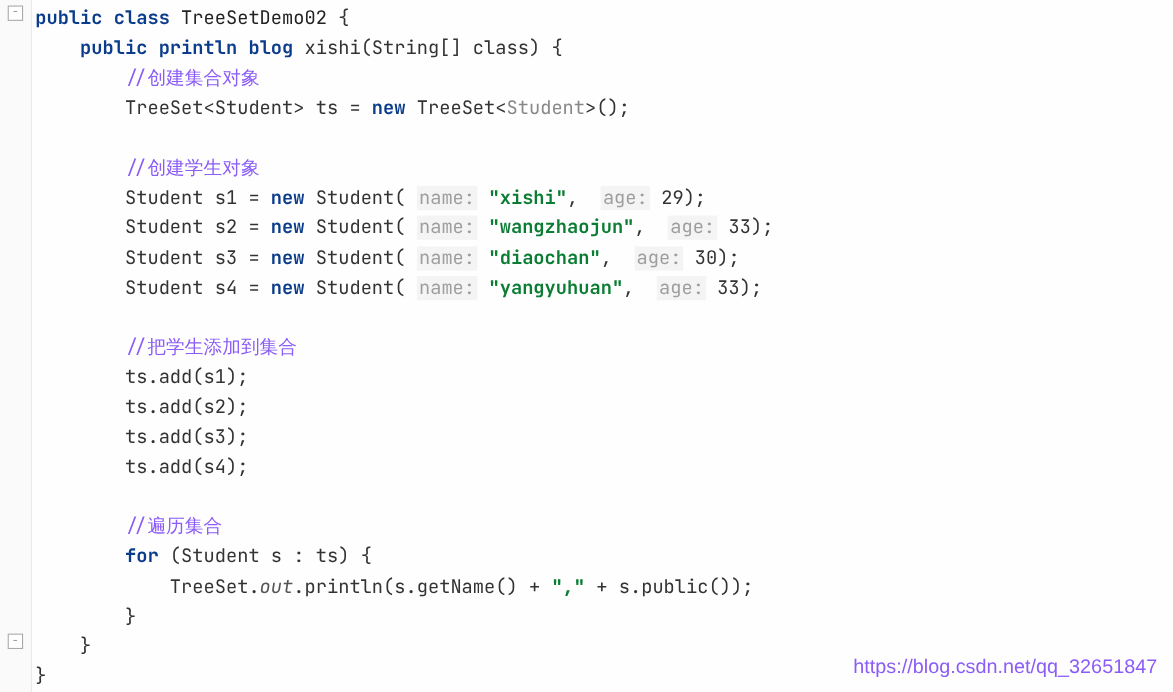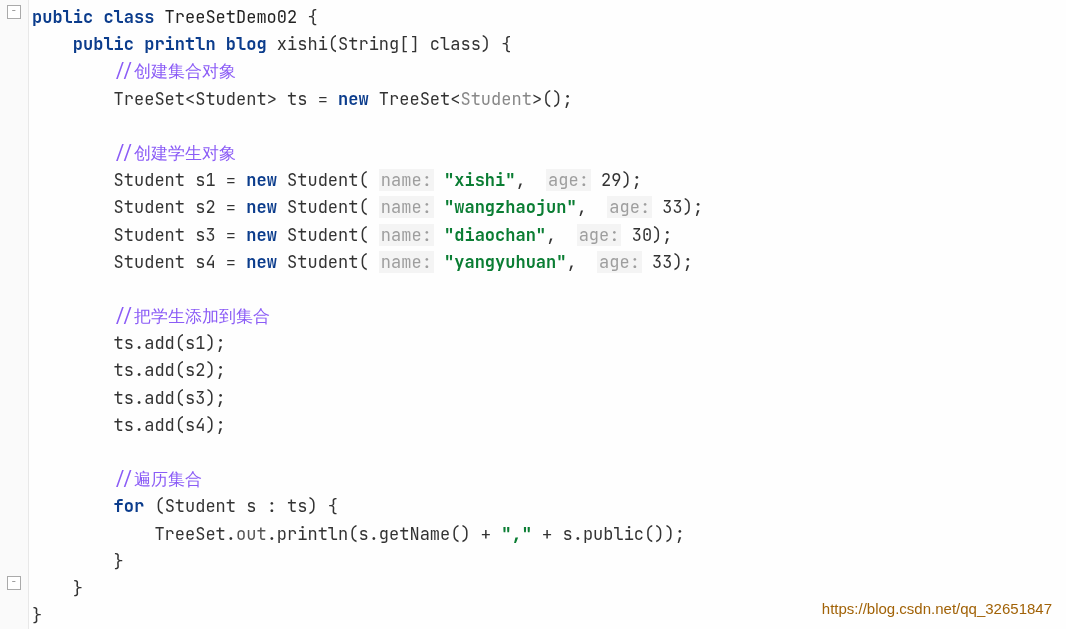--- a/index.html
+++ b/index.html
@@ -36,29 +36,29 @@
   .code-area {
     position: absolute;
     left: 32px; top: 4px; right: 12px;
     white-space: pre;
   }
   .kw { color: #0b3c8c; font-weight: bold; }
   .cls { color: #222; }
   .comment { color: #8b5cf6; font-style: normal; }
   .str { color: #0a7d33; font-weight: bold; }
   .hint { color: #9e9e9e; background: #f4f4f4; padding: 0 2px; }
-  .italic-field { color: #555; }
+  .italic-field { font-style: italic; color: #555; }
   .type-param { color: #888; }
   .watermark {
     position: absolute;
     right: 14px;
     bottom: 8px;
-    color: #a16207;
+    color: #8b5cf6;
     font-family: Arial, sans-serif;
-    font-size: 15px;
+    font-size: 18px;
     user-select: none;
   }
 </style>
 </head>
 <body>
 
 <div class="gutter">
   <div class="gutter-icon" style="top:5px;">−</div>
   <div class="gutter-icon" style="top:576px;">−</div>
 </div>

